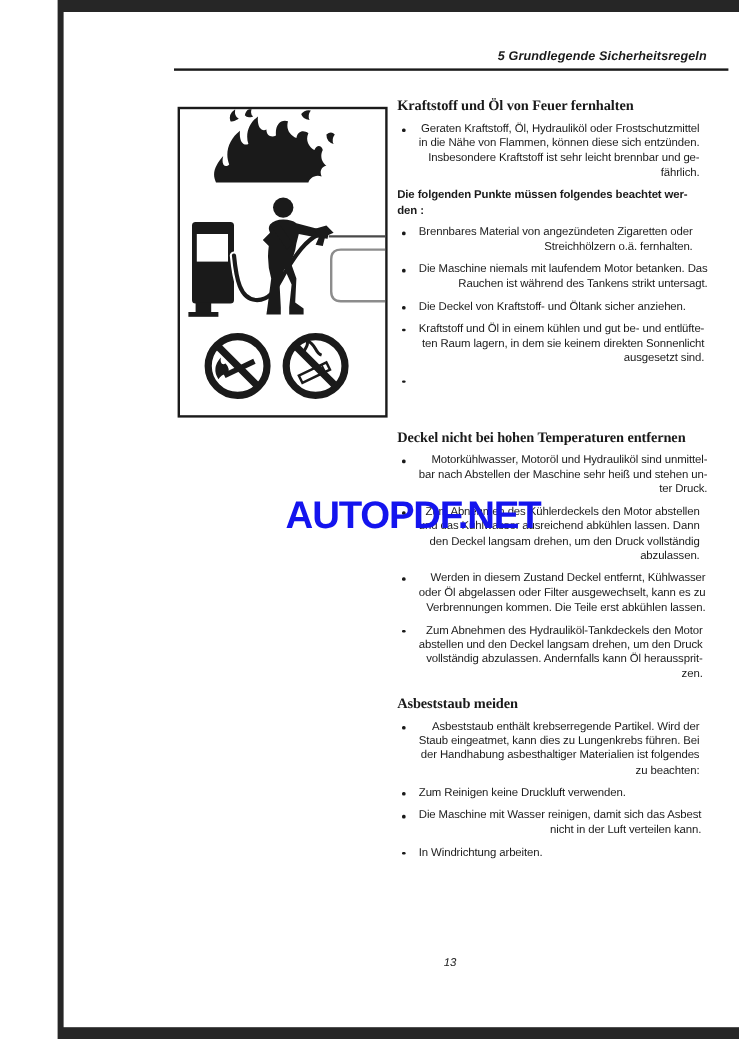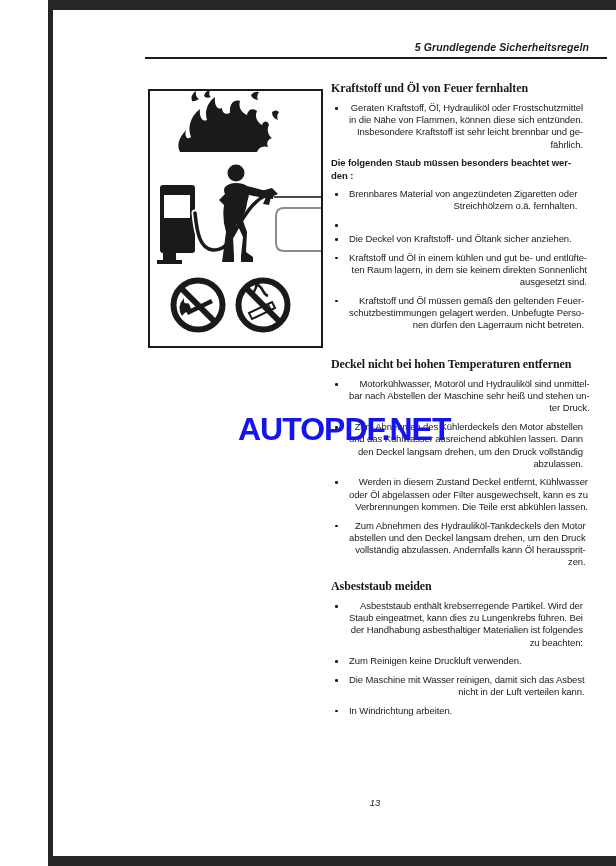--- a/index.html
+++ b/index.html
@@ -137,45 +137,44 @@
 
     <div class="section" style="top:71px;">
       <div class="section-heading">Kraftstoff und Öl von Feuer fernhalten</div>
       <div class="block bullet-item">
         <span class="bullet-dot"></span>
         <p class="body-text">Geraten Kraftstoff, Öl, Hydrauliköl oder Frostschutzmittel
 in die Nähe von Flammen, können diese sich entzünden.
 Insbesondere Kraftstoff ist sehr leicht brennbar und ge-
 fährlich.</p>
       </div>
-      <p class="block bold-note">Die folgenden Staub müssen besonders beachtet wer-
+      <p class="block bold-note">Die folgenden Punkte müssen folgendes beachtet wer-
 den :</p>
       <div class="block bullet-item">
         <span class="bullet-dot"></span>
         <p class="body-text">Brennbares Material von angezündeten Zigaretten oder
 Streichhölzern o.ä. fernhalten.</p>
       </div>
       <div class="block bullet-item">
         <span class="bullet-dot"></span>
+        <p class="body-text">Die Maschine niemals mit laufendem Motor betanken. Das
+Rauchen ist während des Tankens strikt untersagt.</p>
       </div>
       <div class="block bullet-item">
         <span class="bullet-dot"></span>
         <p class="body-text">Die Deckel von Kraftstoff- und Öltank sicher anziehen.</p>
       </div>
       <div class="block bullet-item">
         <span class="bullet-dot"></span>
         <p class="body-text">Kraftstoff und Öl in einem kühlen und gut be- und entlüfte-
 ten Raum lagern, in dem sie keinem direkten Sonnenlicht
 ausgesetzt sind.</p>
       </div>
       <div class="block bullet-item">
         <span class="bullet-dot"></span>
-        <p class="body-text">Kraftstoff und Öl müssen gemäß den geltenden Feuer-
-schutzbestimmungen gelagert werden. Unbefugte Perso-
-nen dürfen den Lagerraum nicht betreten.</p>
       </div>
     </div>
 
     <div class="section" style="top:347px;">
       <div class="section-heading">Deckel nicht bei hohen Temperaturen entfernen</div>
       <div class="block bullet-item">
         <span class="bullet-dot"></span>
         <p class="body-text">Motorkühlwasser, Motoröl und Hydrauliköl sind unmittel-
 bar nach Abstellen der Maschine sehr heiß und stehen un-
 ter Druck.</p>

